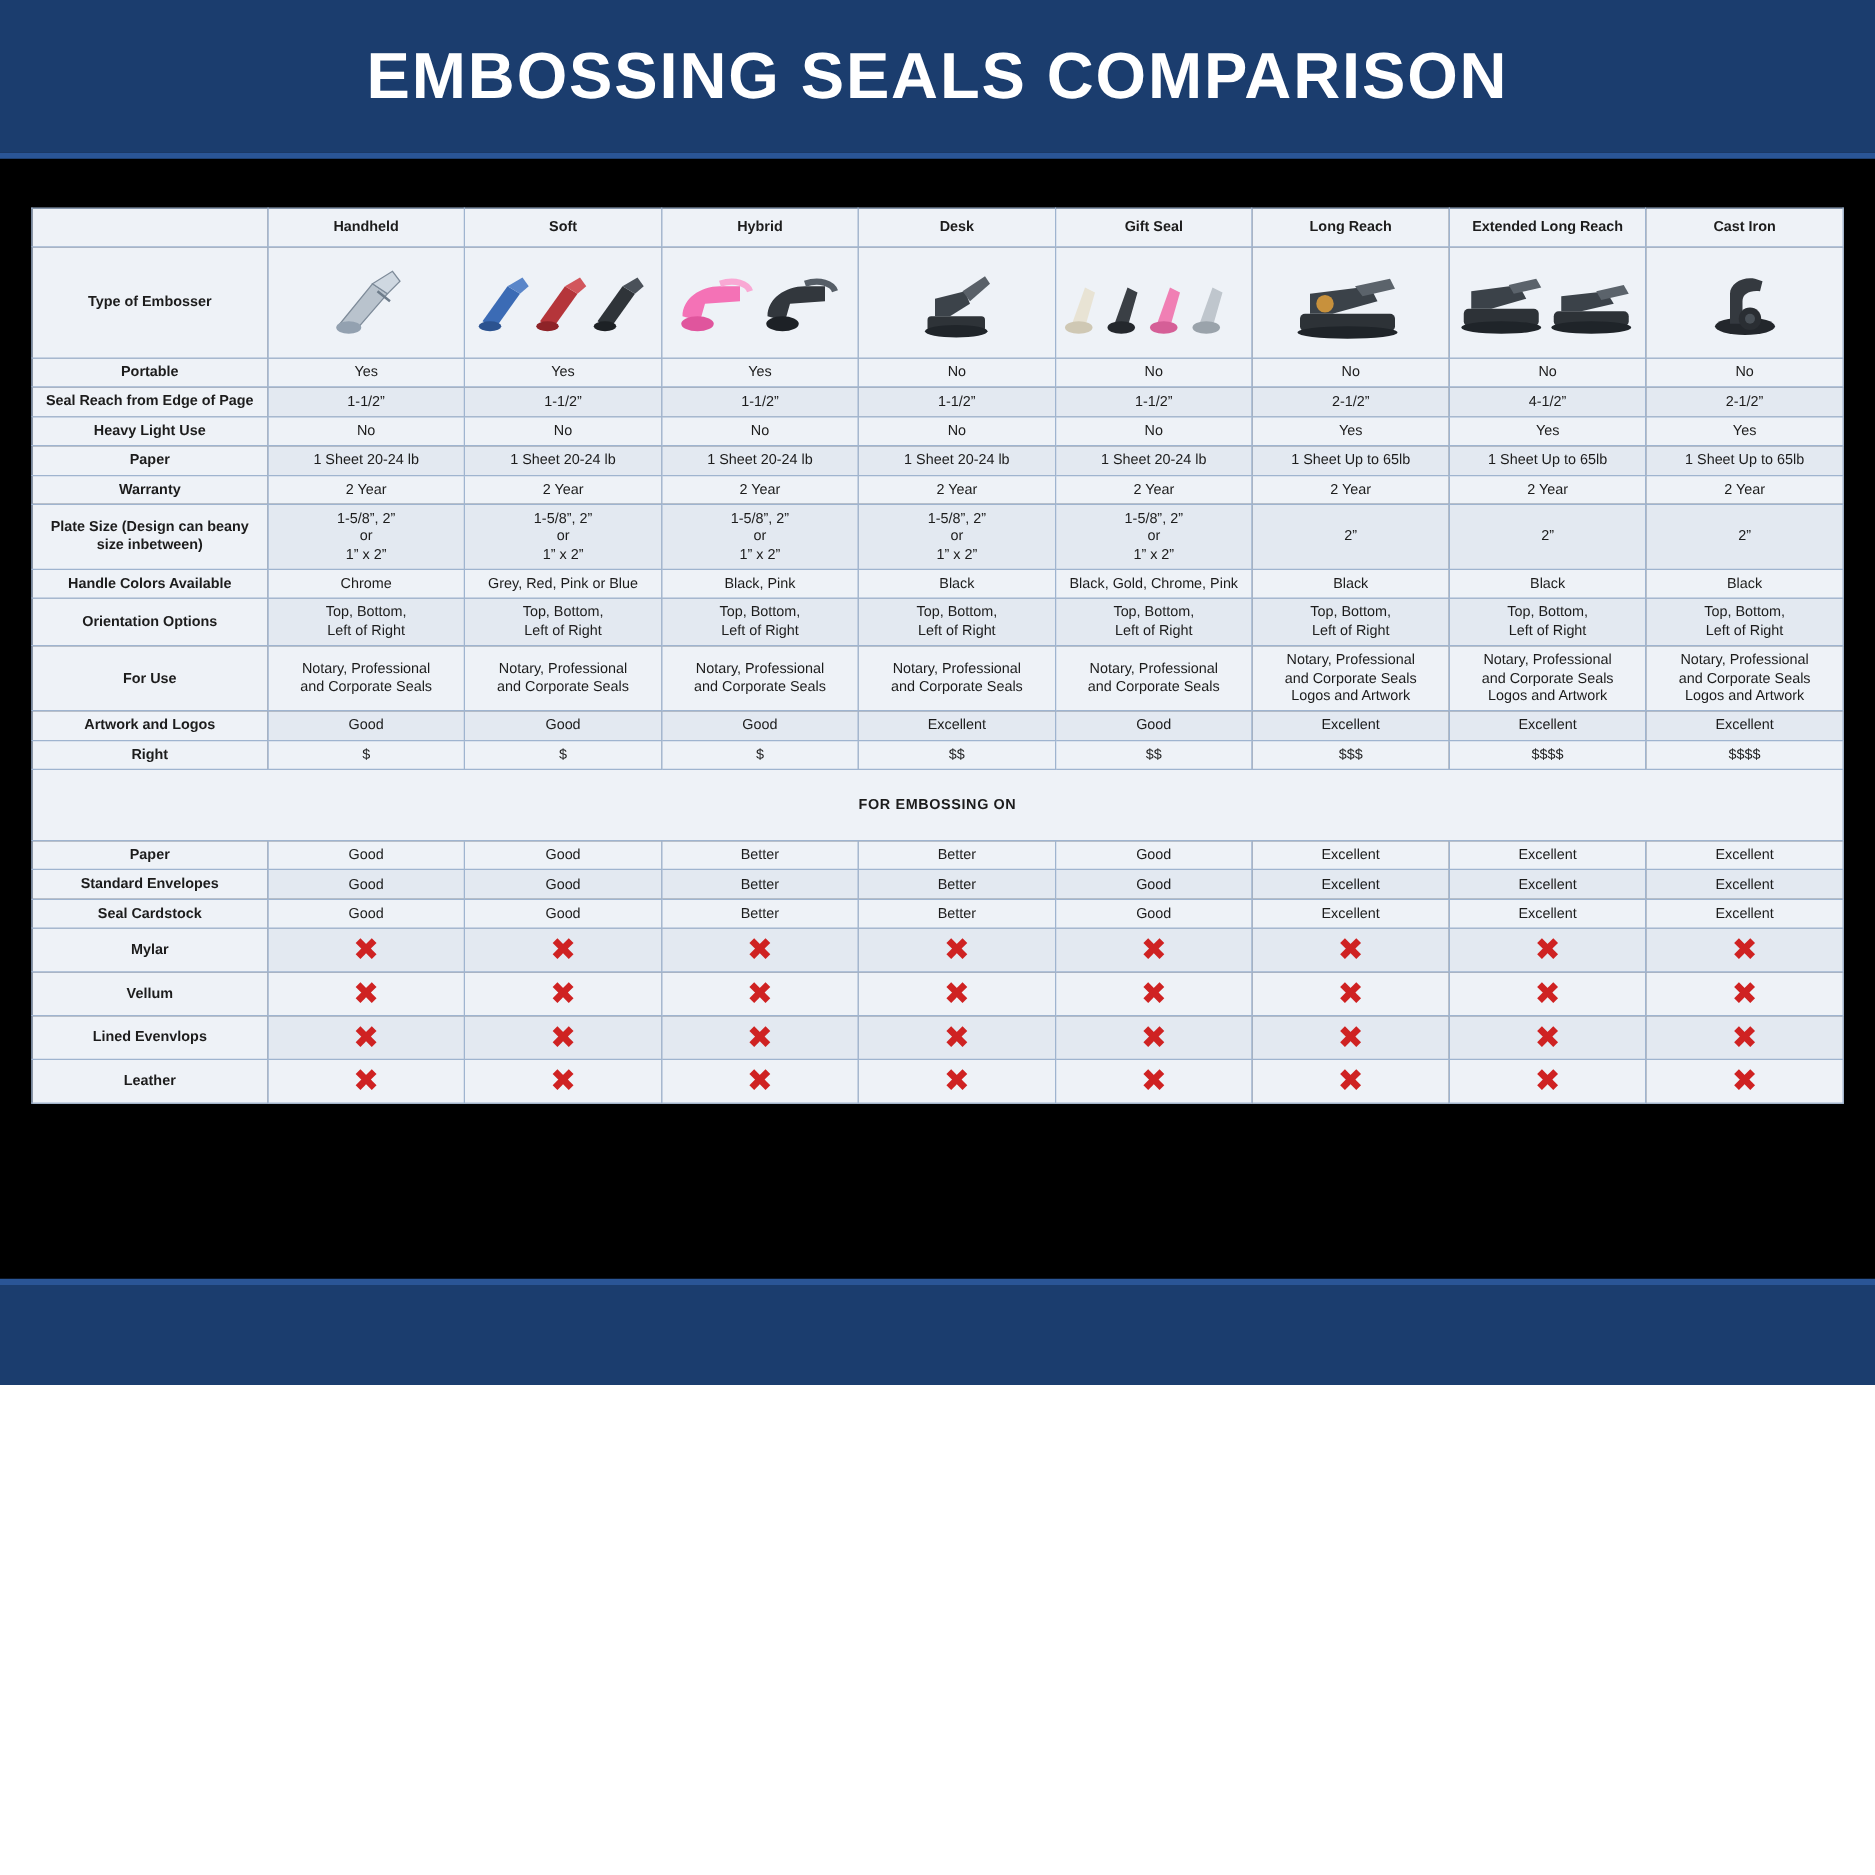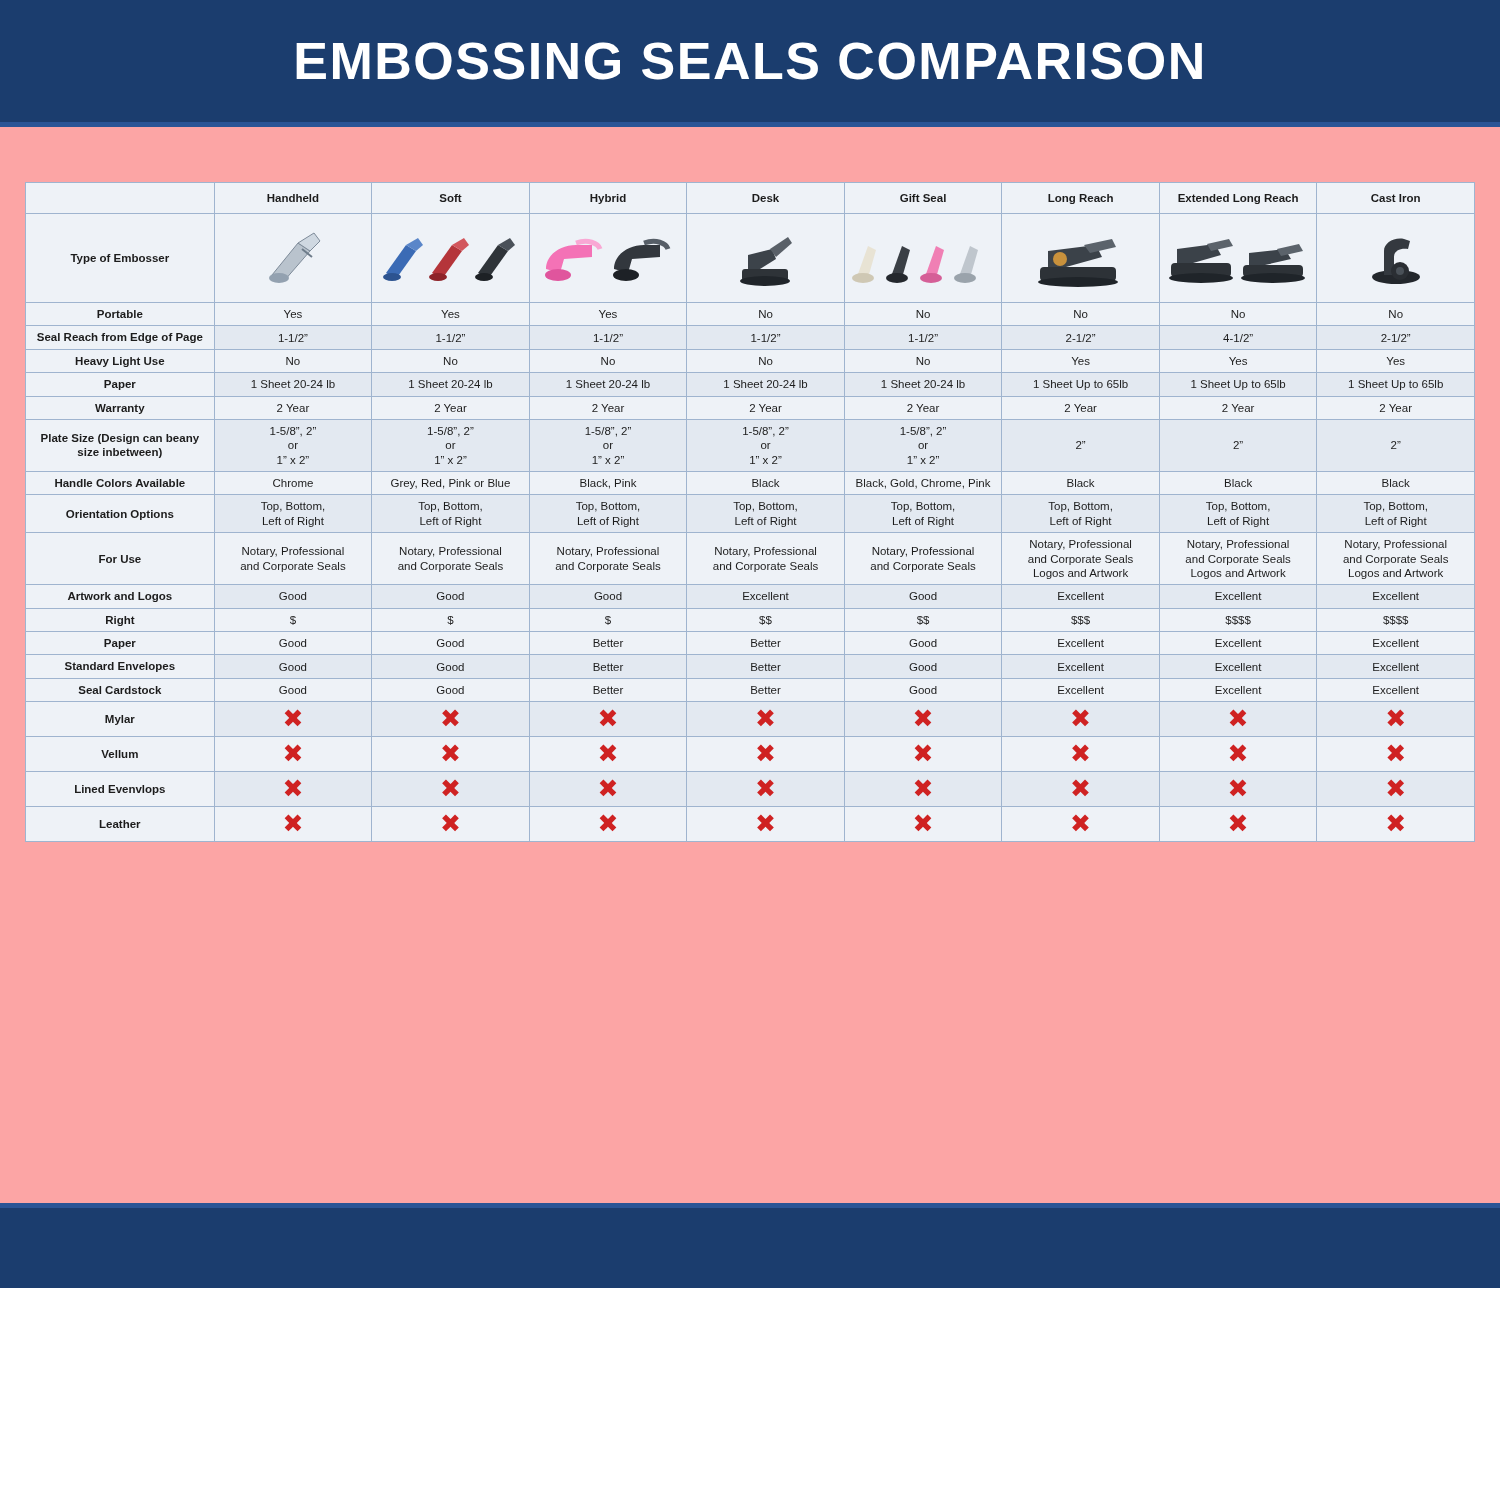--- a/index.html
+++ b/index.html
@@ -9,22 +9,22 @@
   body {
     width: 1500px;
     height: 1500px;
     background: #ffffff;
     font-family: "Liberation Sans", sans-serif;
     overflow: hidden;
   }
   .page {
     position: relative;
     width: 1500px;
-    height: 1288px;
-    background: #fca5a5;
+    height: 1108px;
+    background: #000000;
     box-sizing: border-box;
     text-decoration: underline;
   }
   
   .banner {
     position: absolute;
     left: 0;
     top: 0;
     width: 1500px;
     height: 122px;
@@ -64,21 +64,21 @@
     bottom: 80px;
     width: 1500px;
     height: 5px;
     background: #2a5596;
   }
 
   
   .table-wrap {
     position: absolute;
     left: 25px;
-    top: 182px;
+    top: 166px;
     width: 1450px;
     border-radius: 27px;
   }
   table.cmp {
     border-collapse: collapse;
     width: 1450px;
     table-layout: fixed;
   }
   table.cmp td, table.cmp th {
     border: 1px solid #9fb4cf;
@@ -417,20 +417,23 @@
             <td class="rowhead">Right</td>
             <td>$</td>
             <td>$</td>
             <td>$</td>
             <td>$$</td>
             <td>$$</td>
             <td>$$$</td>
             <td>$$$$</td>
             <td>$$$$</td>
           </tr>
+          <tr class="section-band">
+            <td colspan="9">FOR EMBOSSING ON</td>
+          </tr>
           <tr>
             <td class="rowhead">Paper</td>
             <td>Good</td>
             <td>Good</td>
             <td>Better</td>
             <td>Better</td>
             <td>Good</td>
             <td>Excellent</td>
             <td>Excellent</td>
             <td>Excellent</td>

